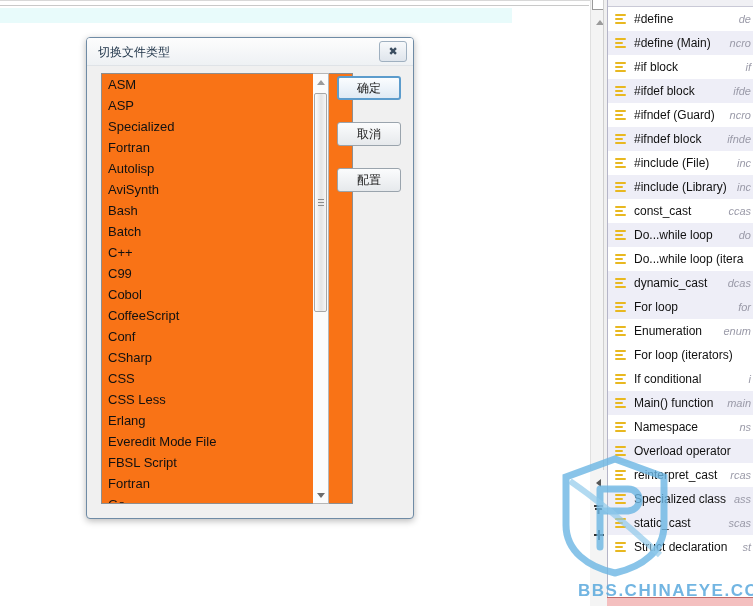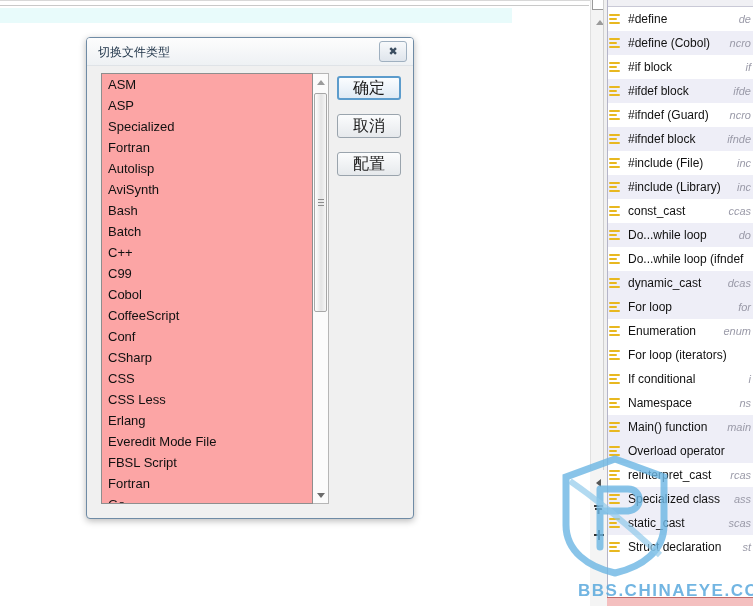--- a/index.html
+++ b/index.html
@@ -125,21 +125,21 @@
     background: #f0f0f4;
     border-bottom: 1px solid #c9c9d6;
   }
   .snippet-list {
     position: relative;
   }
   .snippet-row {
     height: 24px;
     display: flex;
     align-items: center;
-    padding-left: 0;
+    padding-left: 6px;
     box-sizing: border-box;
     white-space: nowrap;
     overflow: hidden;
     background: #ffffff;
   }
   .snippet-row.alt { background: #eeeef7; }
   .snip-icon {
     width: 14px;
     height: 12px;
     margin-right: 6px;
@@ -225,22 +225,22 @@
     border-radius: 3px;
     display: flex; align-items: center; justify-content: center;
     font-size: 11px;
     color: #3b4d60;
     line-height: 1;
   }
 
   .filetype-list {
     position: absolute;
     left: 14px; top: 35px;
-    width: 212px; height: 431px;
-    background: #fca5a5;
+    width: 252px; height: 431px;
+    background: #f97316;
     border: 1px solid #8e8e8e;
     box-sizing: border-box;
     overflow: hidden;
   }
   .filetype-item {
     height: 21px;
     line-height: 21px;
     padding-left: 6px;
     font-size: 13px;
     color: #111;
@@ -282,25 +282,25 @@
     background: repeating-linear-gradient(#8d8d8d 0 1px, transparent 1px 3px);
   }
 
   .dialog-buttons {
     position: absolute;
     left: 250px; top: 38px;
     width: 64px;
   }
   .dlg-btn {
     width: 64px; height: 24px;
-    margin-bottom: 14px;
+    margin-bottom: 22px;
     background: linear-gradient(#fbfcfd, #e6e9ec);
     border: 1px solid #9aa4ad;
     border-radius: 3px;
-    font-size: 16px;
+    font-size: 12px;
     color: #1a1a1a;
     display: flex; align-items: center; justify-content: center;
     font-family: "Liberation Sans", "DejaVu Sans", sans-serif;
     box-sizing: border-box;
   }
   .dlg-btn.default {
     border: 2px solid #5c9ccc;
     background: linear-gradient(#fbfdff, #dfeaf4);
   }
 
@@ -375,21 +375,21 @@
           </span>
           <span class="snip-label">#define</span>
           <span class="snip-sub">de</span>
         </div>
         <div class="snippet-row alt">
           <span class="snip-icon">
             <i></i>
             <i></i>
             <i></i>
           </span>
-          <span class="snip-label">#define (Cobol)</span>
+          <span class="snip-label">#define (Main)</span>
           <span class="snip-sub">ncro</span>
         </div>
         <div class="snippet-row">
           <span class="snip-icon">
             <i></i>
             <i></i>
             <i></i>
           </span>
           <span class="snip-label">#if block</span>
           <span class="snip-sub">if</span>
@@ -456,21 +456,21 @@
           </span>
           <span class="snip-label">Do...while loop</span>
           <span class="snip-sub">do</span>
         </div>
         <div class="snippet-row">
           <span class="snip-icon">
             <i></i>
             <i></i>
             <i></i>
           </span>
-          <span class="snip-label">Do...while loop (ifndef</span>
+          <span class="snip-label">Do...while loop (itera</span>
         </div>
         <div class="snippet-row alt">
           <span class="snip-icon">
             <i></i>
             <i></i>
             <i></i>
           </span>
           <span class="snip-label">dynamic_cast</span>
           <span class="snip-sub">dcas</span>
         </div>
@@ -502,37 +502,37 @@
         </div>
         <div class="snippet-row">
           <span class="snip-icon">
             <i></i>
             <i></i>
             <i></i>
           </span>
           <span class="snip-label">If conditional</span>
           <span class="snip-sub">i</span>
         </div>
+        <div class="snippet-row alt">
+          <span class="snip-icon">
+            <i></i>
+            <i></i>
+            <i></i>
+          </span>
+          <span class="snip-label">Main() function</span>
+          <span class="snip-sub">main</span>
+        </div>
         <div class="snippet-row">
           <span class="snip-icon">
             <i></i>
             <i></i>
             <i></i>
           </span>
           <span class="snip-label">Namespace</span>
           <span class="snip-sub">ns</span>
-        </div>
-        <div class="snippet-row alt">
-          <span class="snip-icon">
-            <i></i>
-            <i></i>
-            <i></i>
-          </span>
-          <span class="snip-label">Main() function</span>
-          <span class="snip-sub">main</span>
         </div>
         <div class="snippet-row alt">
           <span class="snip-icon">
             <i></i>
             <i></i>
             <i></i>
           </span>
           <span class="snip-label">Overload operator</span>
         </div>
         <div class="snippet-row">

